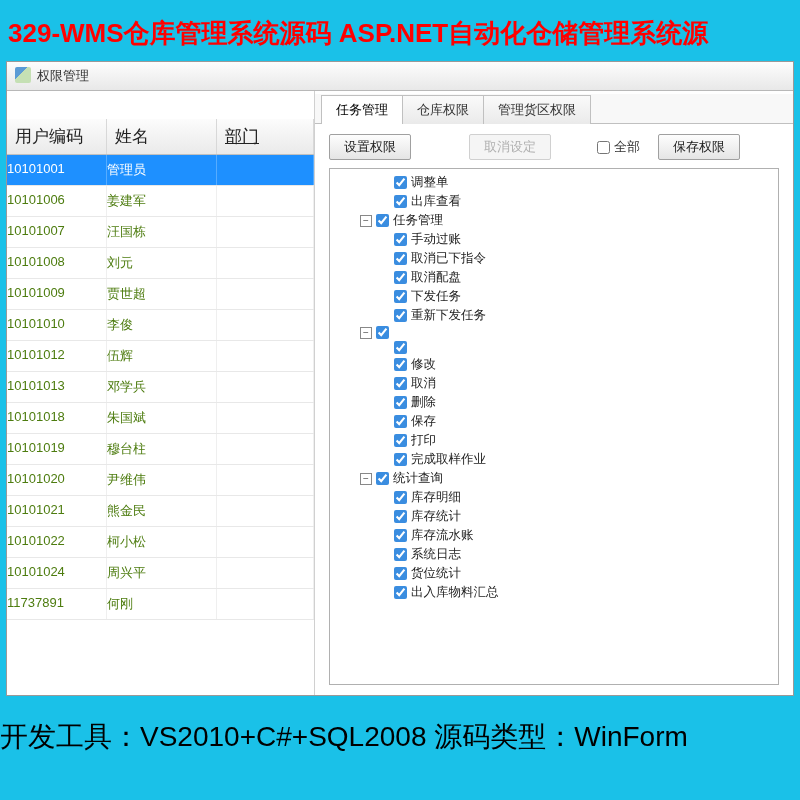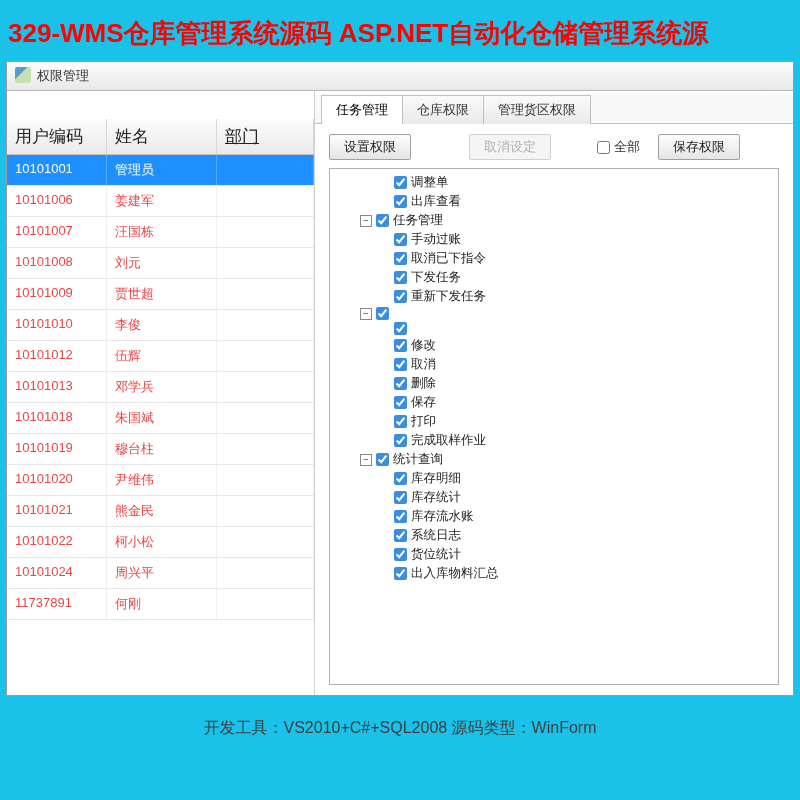--- a/index.html
+++ b/index.html
@@ -1,32 +1,32 @@
 <!DOCTYPE html>
 <html><head>
 <meta charset="utf-8">
 <style>
 * { box-sizing: border-box; margin: 0; padding: 0; font-family: "Microsoft YaHei", sans-serif; }
 body { width: 800px; height: 800px; background: #1ac1e8; overflow: hidden; }
 .banner-top { background: #1ac1e8; color: #f00; font-size: 26px; font-weight: bold; padding: 16px 0 10px 8px; white-space: nowrap; }
-.banner-bottom { background: #1ac1e8; color: #404040; font-size: 16px; text-align: center; padding: 22px 0 20px 0; }
+.banner-bottom { background: #1ac1e8; color: #000000; font-size: 28px; padding: 22px 0 20px 0; }
 .window { background: #fff; margin: 0 6px; border: 1px solid #999; height: 635px; display: flex; flex-direction: column; }
 .titlebar { background: linear-gradient(#fdfdfd,#e8e8e8); border-bottom: 1px solid #b8b8b8; padding: 5px 8px; display: flex; font-size: 13px; color: #333; }
 .titlebar-icon { width: 16px; height: 16px; background: linear-gradient(135deg,#5b9bd5 40%,#c5e0b4 40%); margin-right: 6px; border-radius: 2px; }
 .body-split { display: flex; flex: 1; overflow: hidden; }
 .left-pane { width: 308px; border-right: 1px solid #d0d0d0; background: #fff; display: flex; flex-direction: column; }
 .right-pane { flex: 1; background: #fff; display: flex; flex-direction: column; }
 .grid-header { display: flex; background: linear-gradient(#fcfcfc,#eaeaea); border-bottom: 1px solid #c0c0c0; margin-top: 28px; }
 .grid-header div { padding: 6px 8px; font-size: 17px; color: #222; border-right: 1px solid #d8d8d8; }
 .col-code { width: 100px; }
 .col-name { width: 110px; }
 .col-dept { flex: 1; text-decoration: underline; }
 .grid-body { flex: 1; overflow: hidden; }
-.grid-row { display: flex; border-bottom: 1px solid #e8e8e8; font-size: 13px; color: #ef4444; }
-.grid-row div { padding: 6px 8px; border-right: 1px solid #efefef; }
+.grid-row { display: flex; border-bottom: 1px solid #e8e8e8; font-size: 13px; color: #4d7c0f; }
+.grid-row div { padding: 6px 0; border-right: 1px solid #efefef; }
 .grid-row.selected { background: #1e90ff; color: #fff; }
 .grid-row.selected div { border-right-color: rgba(255,255,255,0.25); }
 .tabs { display: flex; border-bottom: 1px solid #c0c0c0; background: #f8f8f8; padding-left: 6px; margin-top: 3px; }
 .tab { padding: 5px 14px; font-size: 13px; color: #333; border: 1px solid #c0c0c0; border-bottom: none; background: linear-gradient(#fafafa,#eaeaea); margin-right: -1px; position: relative; top: 1px; }
 .tab.active { background: #fff; color: #000; z-index: 1; }
 .toolbar { display: flex; gap: 18px; padding: 10px 14px 8px 14px; align-items: center; }
 .btn { border: 1px solid #a0a0a0; background: linear-gradient(#fdfdfd,#e5e5e5); padding: 3px 14px; font-size: 13px; color: #222; border-radius: 2px; cursor: pointer; }
 .btn[disabled] { color: #b0b0b0; border-color: #d0d0d0; background: #f5f5f5; cursor: default; margin-left: 40px; }
 .chk { display: flex; align-items: center; gap: 4px; font-size: 13px; color: #333; padding-left: 28px; }
 .chk input { width: 13px; height: 13px; }
@@ -172,20 +172,25 @@
               <span>手动过账</span>
             </div>
             <div class="tree-node indent-1">
               <span class="toggle empty"></span>
               <input type="checkbox" checked="" style="">
               <span>取消已下指令</span>
             </div>
             <div class="tree-node indent-1">
               <span class="toggle empty"></span>
               <input type="checkbox" checked="" style="">
+              <span>取消配盘</span>
+            </div>
+            <div class="tree-node indent-1">
+              <span class="toggle empty"></span>
+              <input type="checkbox" checked="" style="">
               <span>下发任务</span>
             </div>
             <div class="tree-node indent-1">
               <span class="toggle empty"></span>
               <input type="checkbox" checked="" style="">
               <span>重新下发任务</span>
             </div>
             <div class="tree-node indent-0">
               <span class="toggle">−</span>
               <input type="checkbox" checked="" style="">

